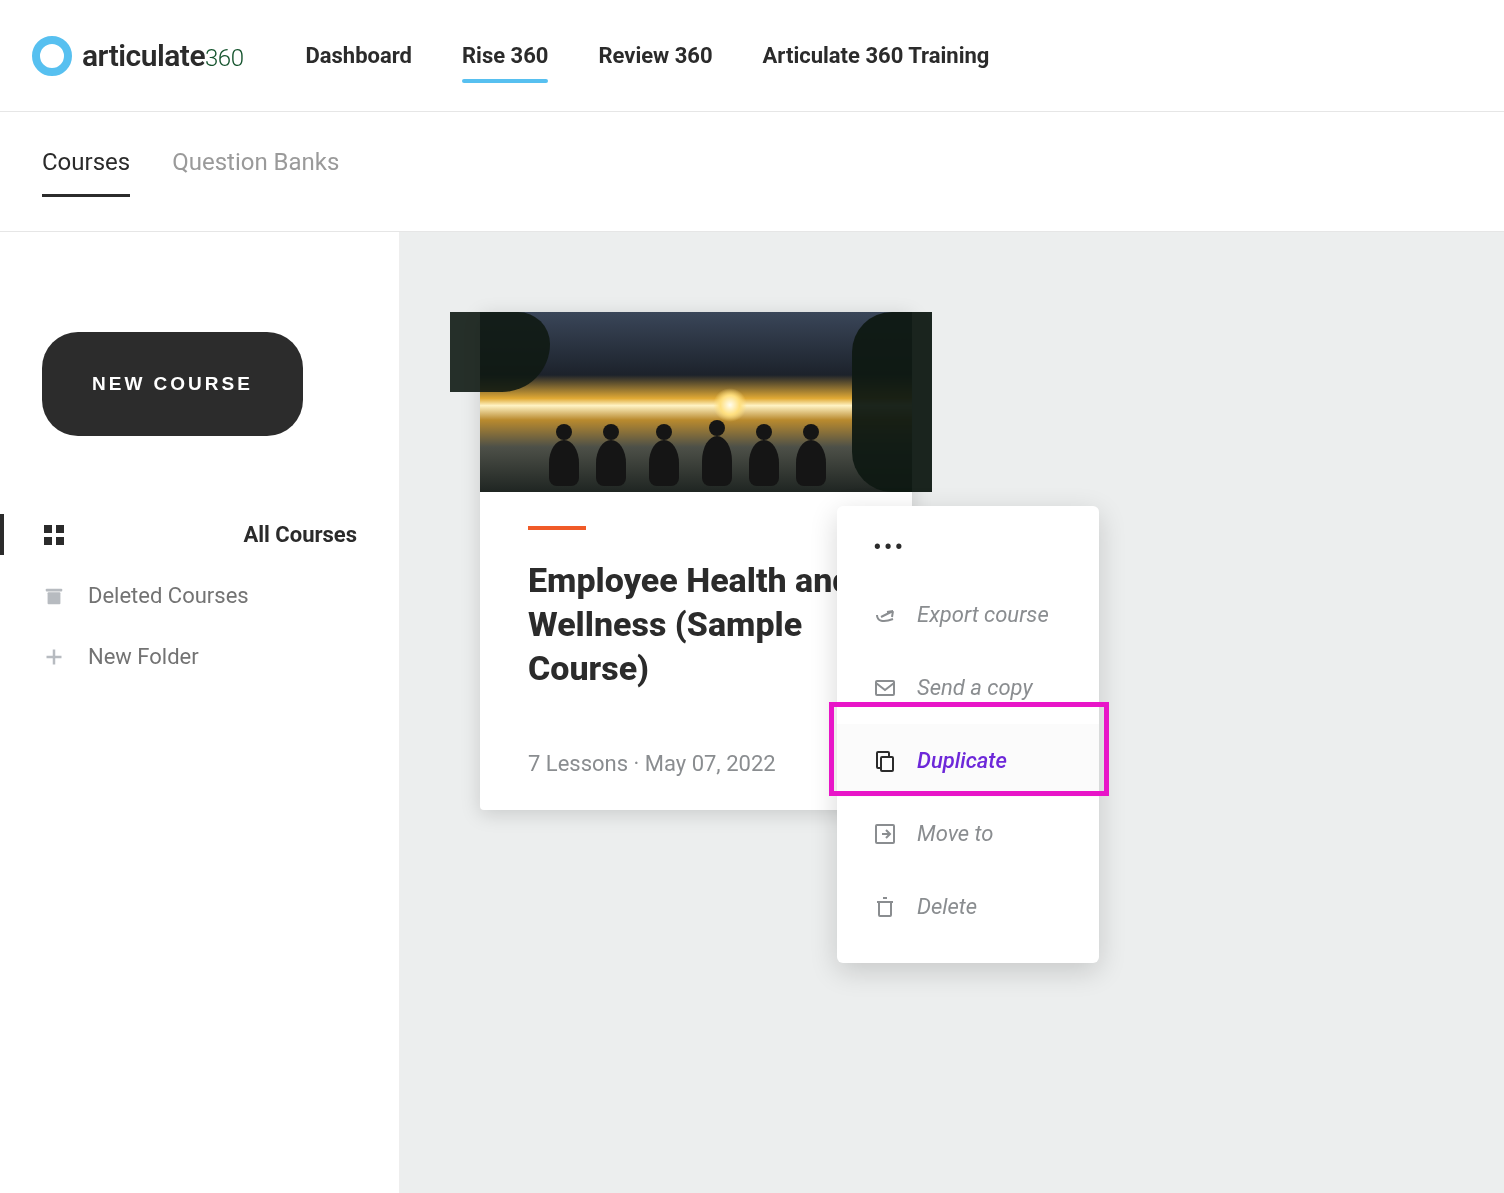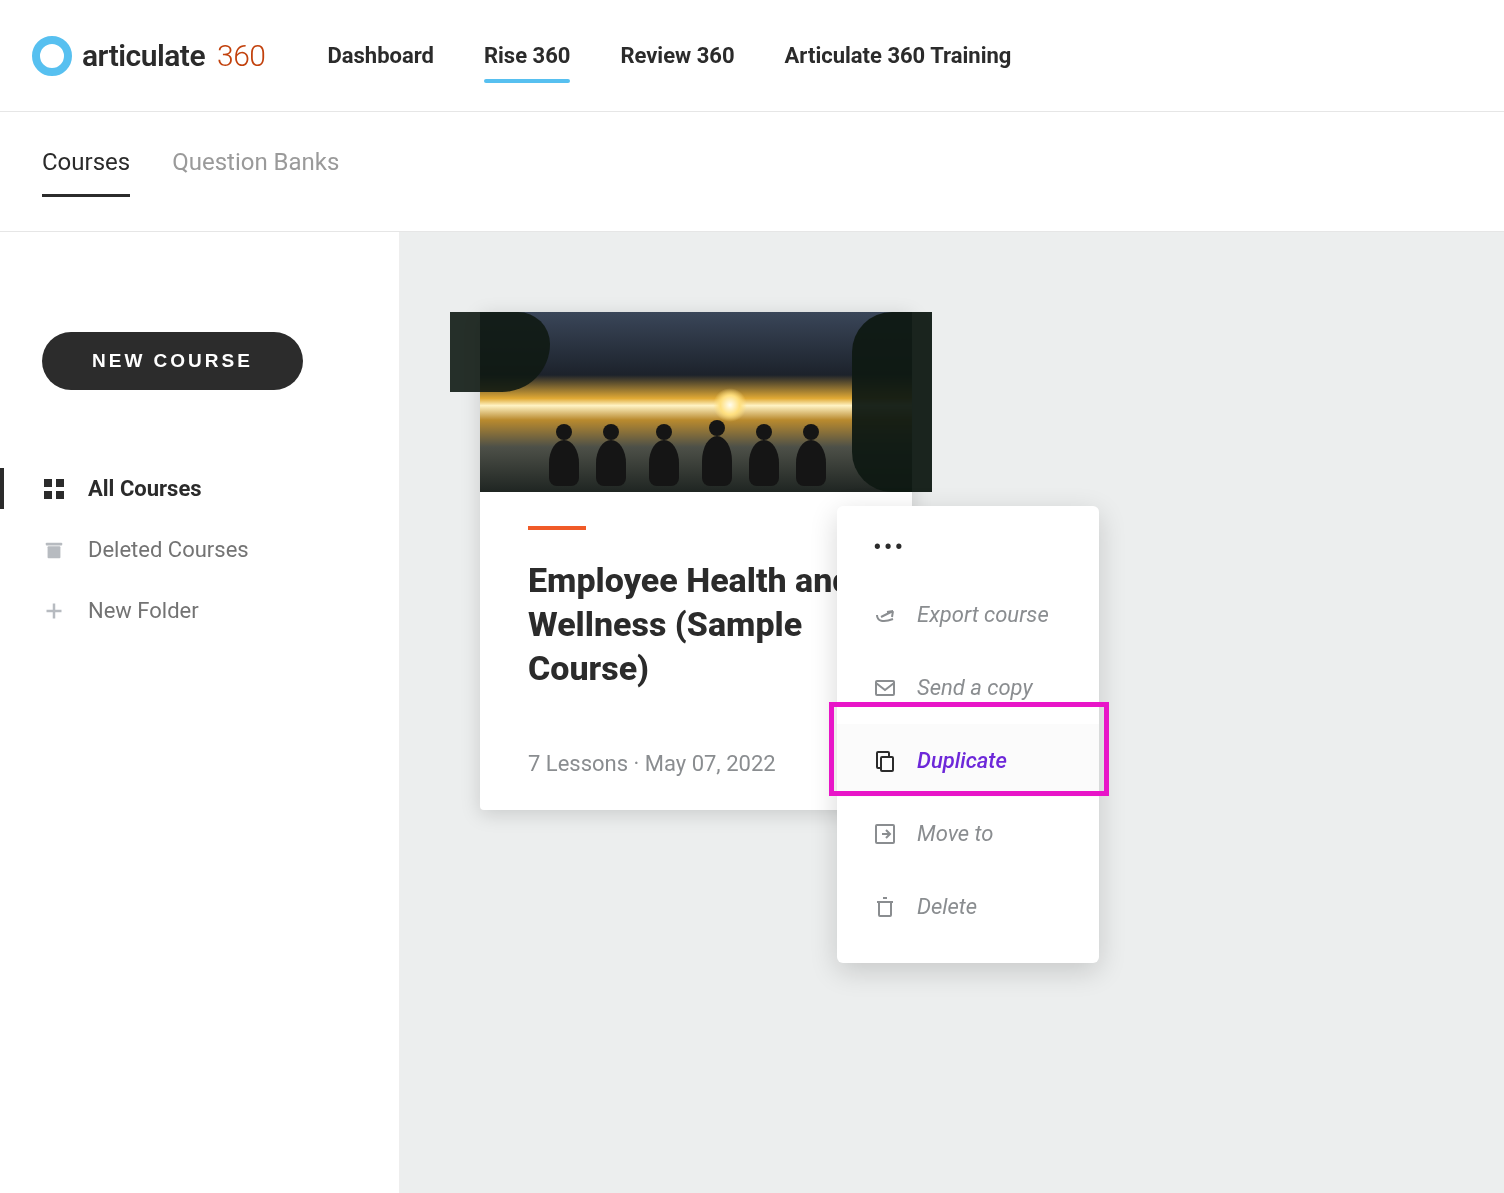--- a/index.html
+++ b/index.html
@@ -33,24 +33,24 @@
     border: 8px solid #57c0f0;
     background: transparent;
   }
   .logo-word {
     font-size: 30px;
     font-weight: 600;
     letter-spacing: -0.5px;
     color: #2b2b2b;
   }
   .logo-360 {
-    font-size: 30px;
+    font-size: 24px;
     font-weight: 300;
-    color: #c2410c;
-    margin-left: 12px;
+    color: #14532d;
+    margin-left: 0;
   }
 
   .mainnav {
     display: flex;
     gap: 50px;
   }
   .mainnav-item {
     font-size: 22px;
     font-weight: 700;
     color: #2b2b2b;
@@ -102,38 +102,39 @@
     border-right: 1px solid #eee;
   }
   .newcourse-btn {
     background: #2c2c2c;
     color: #fff;
     font-size: 19px;
     font-weight: 700;
     letter-spacing: 3px;
     border: none;
     border-radius: 36px;
-    padding: 18px 50px;
+    padding: 41px 50px;
     cursor: pointer;
     margin-bottom: 68px;
   }
   .side-list { list-style: none; }
   .side-item {
     display: flex;
     align-items: center;
     gap: 22px;
     font-size: 22px;
     padding: 18px 0;
     color: #737373;
     cursor: pointer;
   }
   .side-item.active {
     font-weight: 700;
     color: #2b2b2b;
     position: relative;
+    justify-content: space-between;
   }
   .side-item.active::before {
     content: "";
     position: absolute;
     left: -42px;
     top: 10px;
     bottom: 10px;
     width: 4px;
     background: #2b2b2b;
   }

